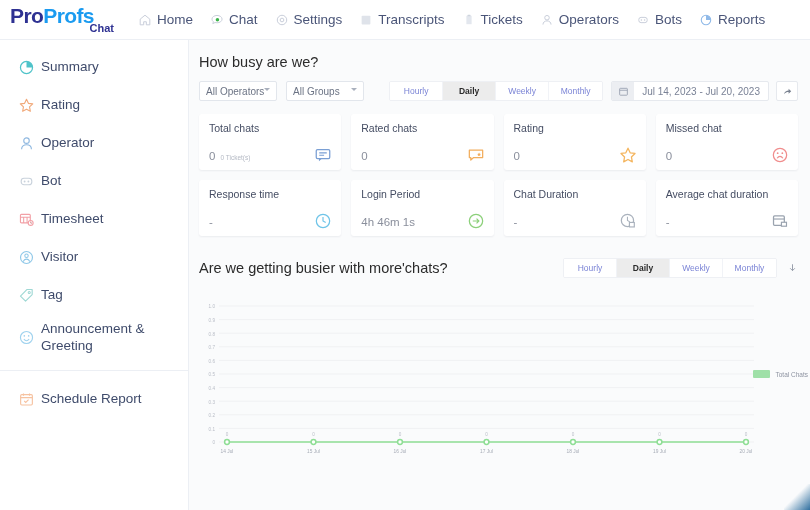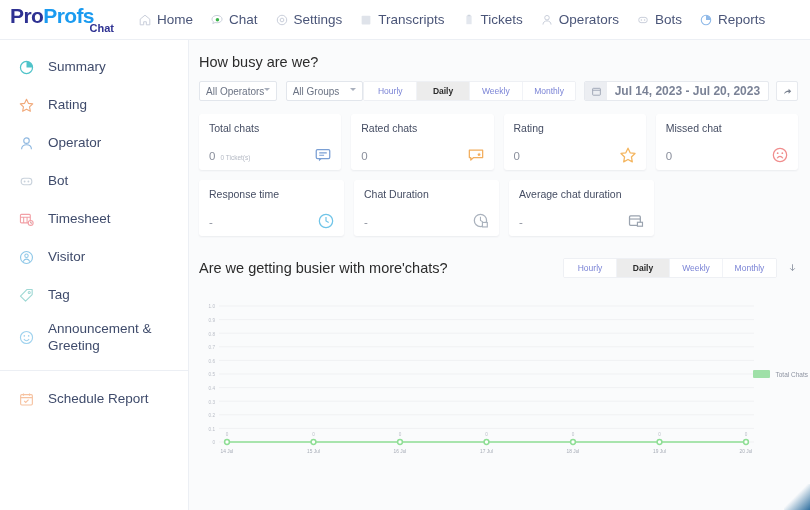--- a/index.html
+++ b/index.html
@@ -27,21 +27,21 @@
   .navitem { display:flex; align-items:center; gap:5px; cursor:pointer; }
   .navitem .nlabel { font-size:13.5px; color:#4a5578; }
   .nicon { width:14px; height:14px; display:block; flex:0 0 14px; }
 
   
   .sidebar {
     position:absolute; left:0; top:40px; width:189px; height:470px;
     background:#ffffff; border-right:1px solid #eceff4;
   }
   .side-item {
-    display:flex; align-items:center; gap:13px;
+    display:flex; align-items:center; gap:6px;
     padding:0 0 0 18px; height:38px; cursor:pointer;
   }
   .side-item.tall { height:47px; align-items:center; }
   .side-item .slabel { font-size:13.5px; color:#3f4b6b; line-height:1.25; }
   .sicon { width:17px; height:17px; flex:0 0 17px; display:block; }
   .side-div { height:1px; background:#eceff4; margin:9px 0 9px 0; }
 
   
   .main { position:absolute; left:189px; top:40px; width:621px; height:470px;
           background:#fafbfc; }
@@ -63,21 +63,21 @@
   .seg .tab { width:53px; display:flex; align-items:center; justify-content:center;
               font-size:8.5px; color:#7b84d6; cursor:pointer; background:#fff;
               border-right:1px solid #f1f3f7; }
   .seg .tab:last-child { border-right:none; }
   .seg .tab.active { background:#ececec; color:#2b2b2b; font-weight:bold; }
 
   .dpick { display:flex; height:20px; border:1px solid #e6e9ee; border-radius:2px;
            background:#fff; align-items:center; overflow:hidden; }
   .dpick .dicon { width:22px; height:18px; background:#eceef2;
                   display:flex; align-items:center; justify-content:center; }
-  .dpick .dtext { font-size:12px; color:#7a8296; padding:0 8px; white-space:nowrap;font-weight:bold; }
+  .dpick .dtext { font-size:10px; color:#7a8296; padding:0 8px; white-space:nowrap; }
   .sharebtn { width:22px; height:20px; border:1px solid #e6e9ee; border-radius:2px;
     background:#fff; display:flex; align-items:center; justify-content:center; cursor:pointer; }
 
   
   .cards { display:flex; gap:10px; }
   .card { width:145px; height:56px; background:#fff; border-radius:3px;
           box-shadow:0 1px 2px rgba(30,40,70,.07); position:relative; padding:8px 10px; }
   .card .ctitle { font-size:10.5px; color:#454d63; }
   .card .cval { position:absolute; left:10px; bottom:8px; display:flex; align-items:baseline; gap:5px; }
   .card .cnum { font-size:11.5px; color:#8a8f9c; }
@@ -339,20 +339,30 @@
 
     <div class="cards" style="margin:10px 12px 0 10px;">
       <div class="card">
         <div class="ctitle">Response time</div>
         <div class="cval">
             <span class="cnum">-</span>
           </div>
         <svg class="cicon" viewBox="0 0 20 20">
             <circle cx="10" cy="10" r="7.4" fill="none" stroke="#6fc4e8" stroke-width="1.4"></circle>
             <path d="M10 5.6V10l3 1.8" fill="none" stroke="#6fc4e8" stroke-width="1.3"></path>
+          </svg>
+      </div>
+      <div class="card">
+        <div class="ctitle">Login Period</div>
+        <div class="cval">
+            <span class="cnum">4h 46m 1s</span>
+          </div>
+        <svg class="cicon" viewBox="0 0 20 20">
+            <circle cx="10" cy="10" r="7.4" fill="none" stroke="#8cd07a" stroke-width="1.4"></circle>
+            <path d="M6.4 10h6.6M10.6 7.4 13.2 10l-2.6 2.6" fill="none" stroke="#8cd07a" stroke-width="1.3"></path>
           </svg>
       </div>
       <div class="card">
         <div class="ctitle">Chat Duration</div>
         <div class="cval">
             <span class="cnum">-</span>
           </div>
         <svg class="cicon" viewBox="0 0 20 20">
             <circle cx="9.4" cy="9.4" r="6.8" fill="none" stroke="#aab2bd" stroke-width="1.4"></circle>
             <path d="M9.4 5.4v4l2.6 1.6" fill="none" stroke="#aab2bd" stroke-width="1.2"></path>

